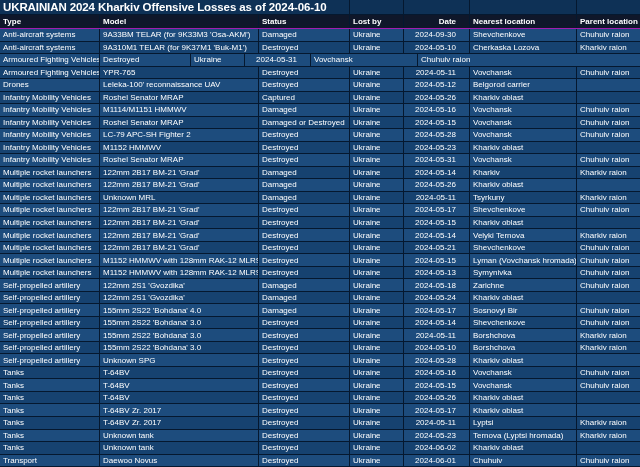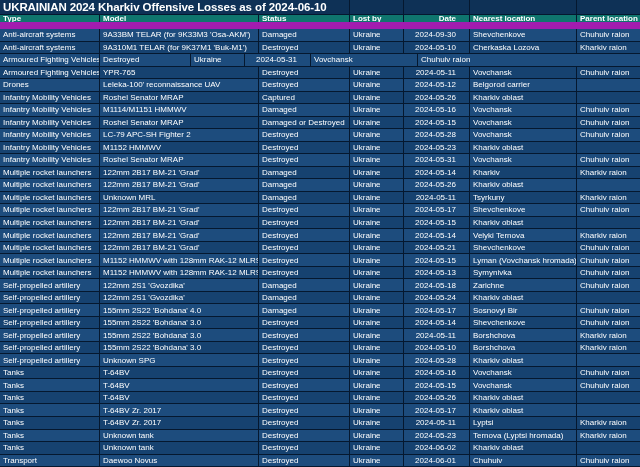--- a/index.html
+++ b/index.html
@@ -23,21 +23,21 @@
   }
   
   .title-row{height:15px;flex:0 0 auto;background:#0e3156;border-bottom:1px solid #05182f;justify-content:center;}
   .title-cell{
     width:350px;flex:0 0 350px;
     font-size:11.5px;font-weight:bold;
     overflow:visible;white-space:nowrap;
     letter-spacing:-0.1px;
   }
   
-  .header-row{height:14px;flex:0 0 auto;background:#0f766e;border-bottom:7px solid #a21caf;font-weight:bold;}
+  .header-row{height:14px;flex:0 0 auto;background:#0f172a;border-bottom:1px solid #a21caf;font-weight:bold;}
   .header-row .cell{font-size:8px;}
   
   .tbody{flex:1 1 auto;display:flex;flex-direction:column;}
   .data-row{flex:1 1 0;border-bottom:1px solid #05182f;font-size:8px;}
   .data-row.odd{background:#1d4c7d;}
   .data-row.even{background:#164270;}
   
   .c0{width:100px;flex:0 0 100px;}
   .c1{width:159px;flex:0 0 159px;}
   .c2{width:91px;flex:0 0 91px;}

